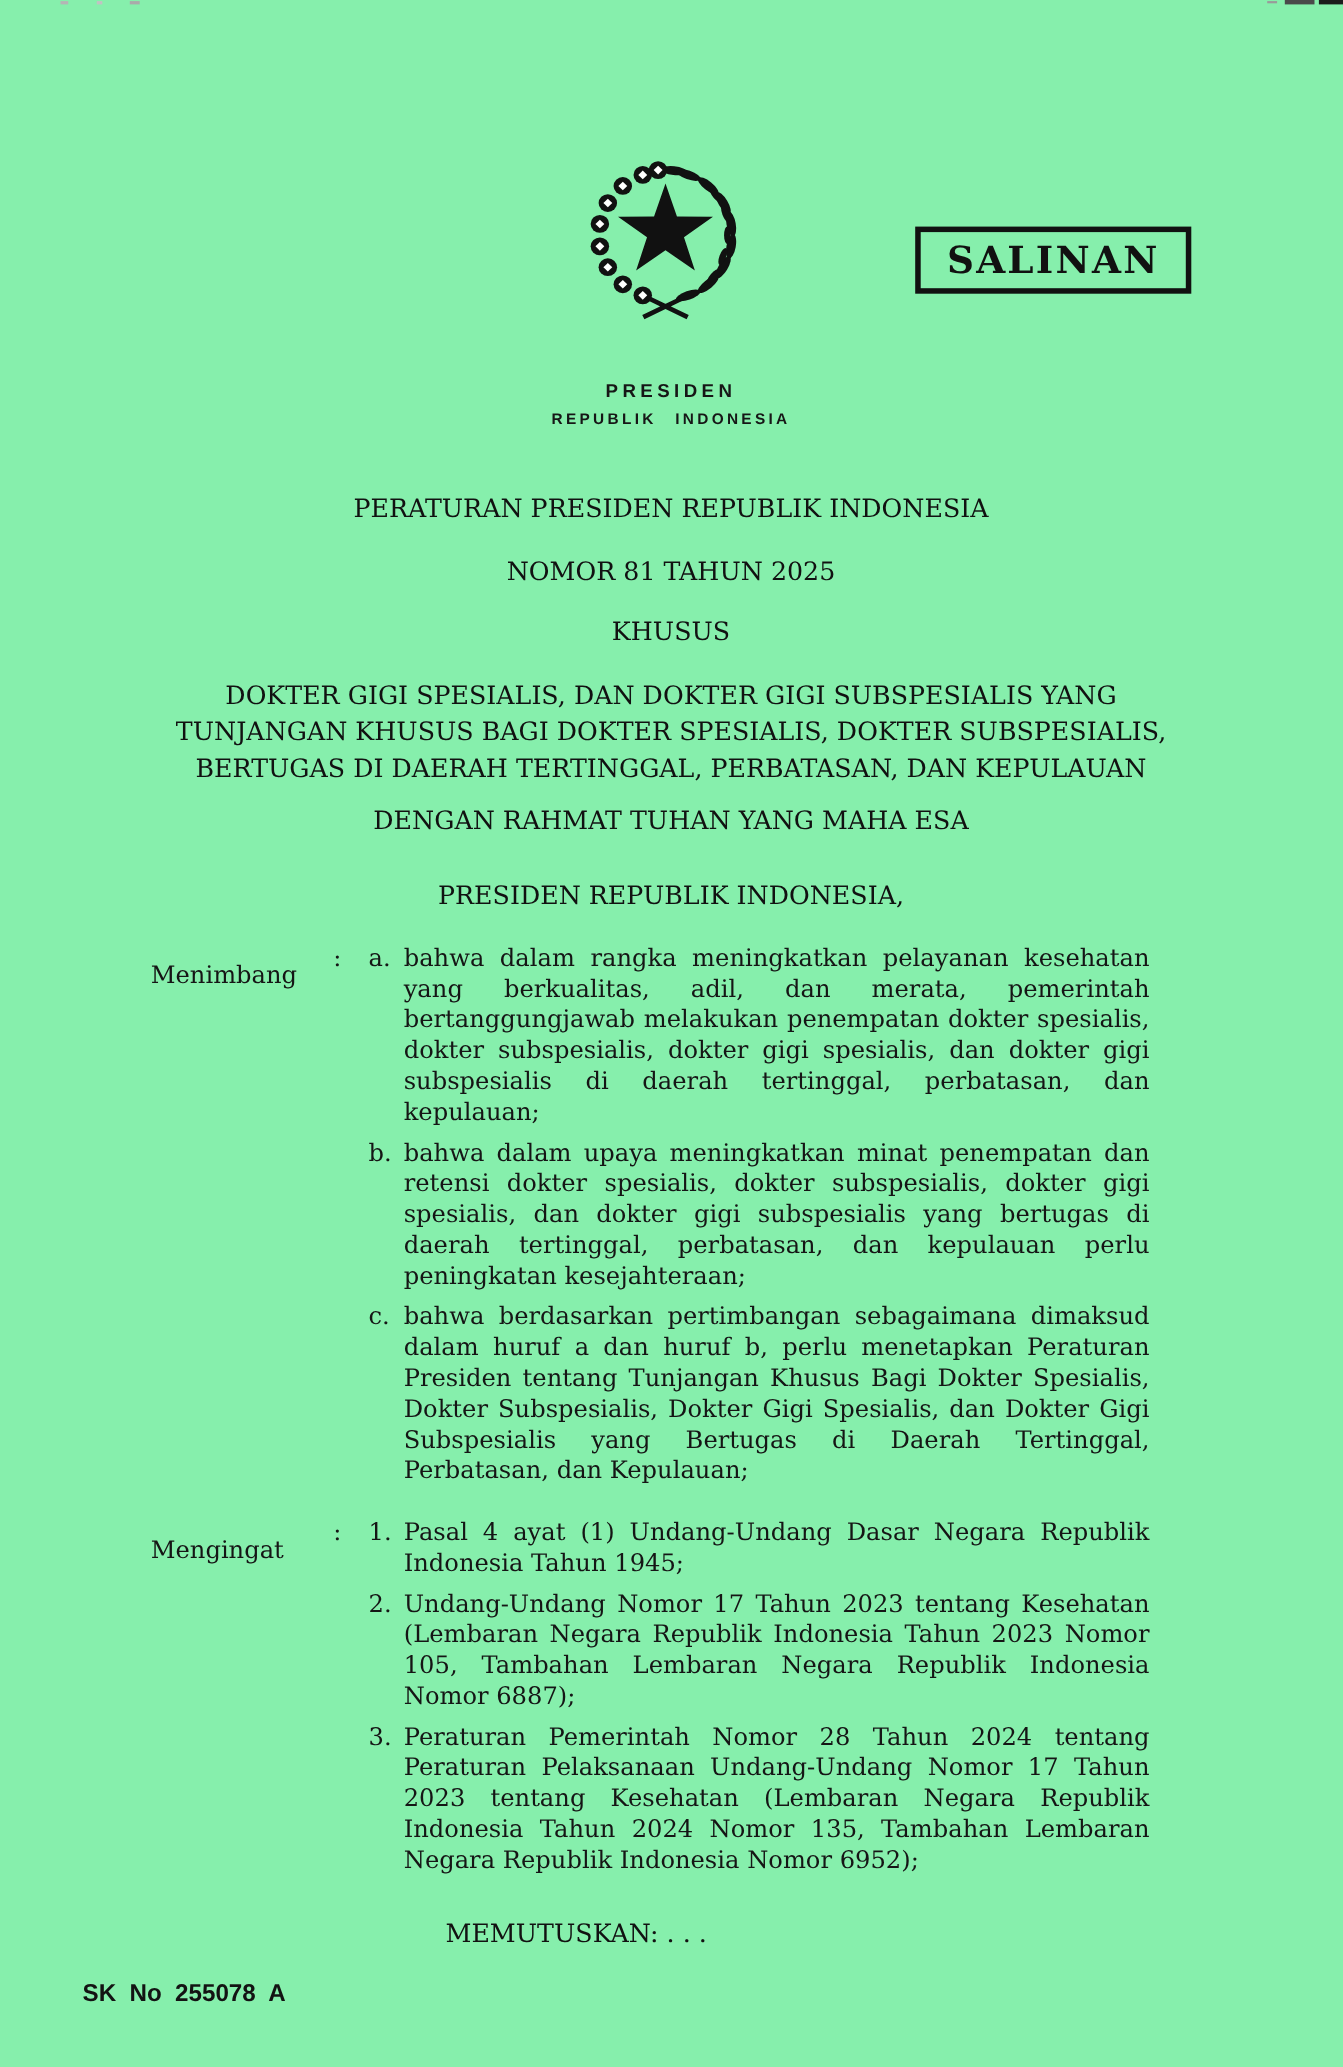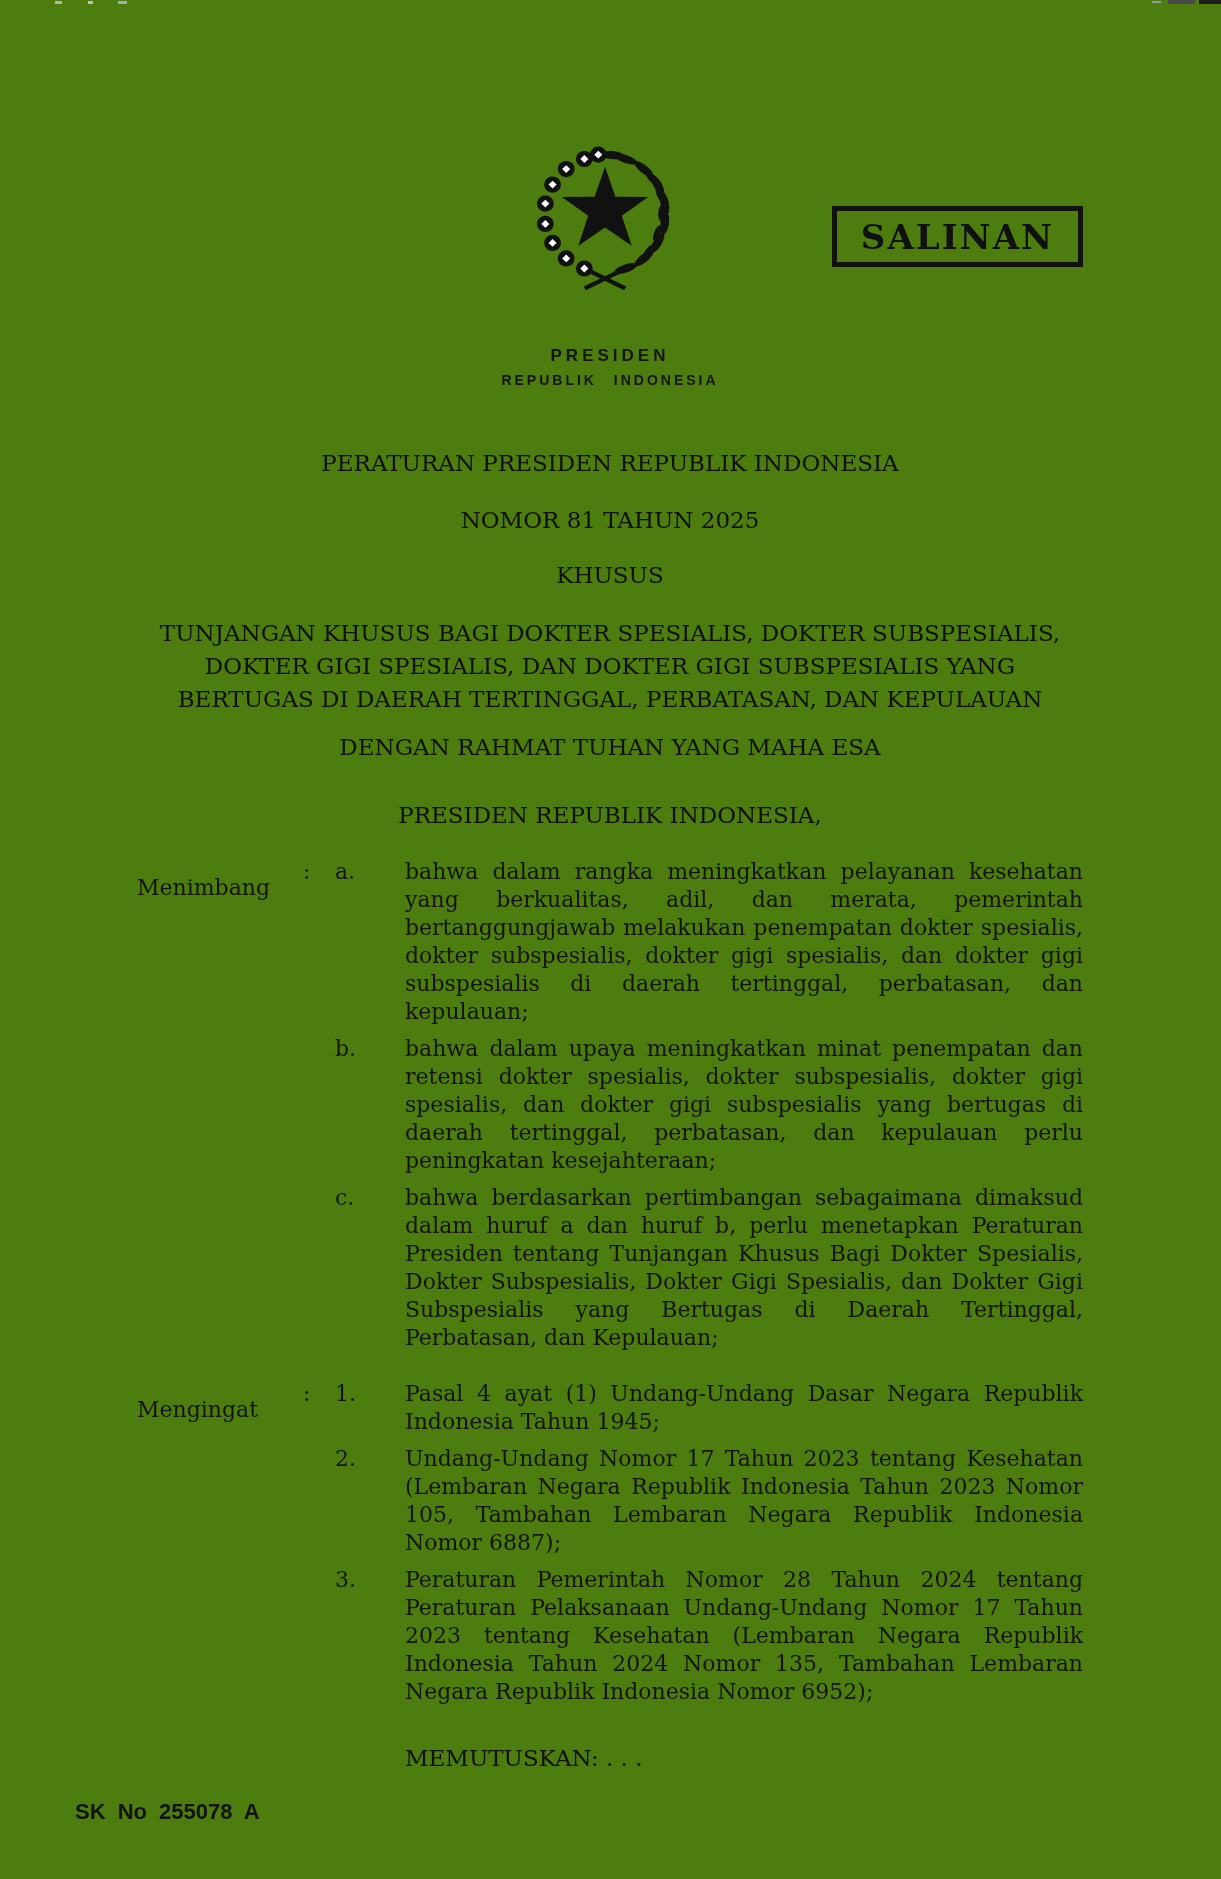--- a/index.html
+++ b/index.html
@@ -1,20 +1,20 @@
 <!DOCTYPE html>
 <html><head>
 <meta charset="utf-8">
 <style>
   html,body{margin:0;padding:0;background:#e8e8e8;}
   .page{
     position:relative;
     width:1221px;height:1879px;
     margin:0 auto;
-    background:#4d7c0f;
+    background:#86efac;
     color:#111111;
     font-family:"DejaVu Serif", serif;
     overflow:hidden;
   }
   
   .art{position:absolute;}
   
   .salinan{
     position:absolute;left:832px;top:206px;
     width:241px;height:51px;
@@ -50,21 +50,21 @@
   .sec{
     position:absolute;left:137px;width:946px;
     font-size:22px;line-height:28px;color:#151515;
   }
   .sec-menimbang{top:858px;}
   .sec-mengingat{top:1380px;}
   .sec-label{position:absolute;left:0;top:16px;}
   .sec-colon{position:absolute;left:166px;top:0;}
   .item{position:relative;margin-left:198px;width:748px;margin-bottom:9px;}
   .item .marker{position:absolute;left:0;top:0;}
-  .item .itext{margin-left:70px;width:678px;text-align:justify;text-justify:inter-word;}
+  .item .itext{margin-left:32px;width:678px;text-align:justify;text-justify:inter-word;}
   
   .catchword{
     position:absolute;left:405px;top:1745px;width:678px;
     text-align:left;font-size:23px;color:#111111;
   }
   .sk{
     position:absolute;left:75px;top:1799px;
     font-family:"Liberation Sans", sans-serif;
     font-weight:bold;font-size:22px;word-spacing:6px;
     color:#131313;
@@ -150,22 +150,22 @@
 
   <div class="letterhead">
     <div class="l1">PRESIDEN</div>
     <div class="l2">REPUBLIK INDONESIA</div>
   </div>
 
   <div class="h-center h-peraturan">PERATURAN PRESIDEN REPUBLIK INDONESIA</div>
   <div class="h-center h-nomor">NOMOR 81 TAHUN 2025</div>
   <div class="h-center h-tentang">KHUSUS</div>
   <div class="h-center h-subject">
+    <div>DOKTER GIGI SPESIALIS, DAN DOKTER GIGI SUBSPESIALIS YANG</div>
     <div>TUNJANGAN KHUSUS BAGI DOKTER SPESIALIS, DOKTER SUBSPESIALIS,</div>
-    <div>DOKTER GIGI SPESIALIS, DAN DOKTER GIGI SUBSPESIALIS YANG</div>
     <div>BERTUGAS DI DAERAH TERTINGGAL, PERBATASAN, DAN KEPULAUAN</div>
   </div>
   <div class="h-center h-invocation">DENGAN RAHMAT TUHAN YANG MAHA ESA</div>
   <div class="h-center h-authority">PRESIDEN REPUBLIK INDONESIA,</div>
 
   <div class="sec sec-menimbang">
     <span class="sec-label">Menimbang</span>
     <span class="sec-colon">:</span>
     <div class="item">
       <span class="marker">a.</span>

